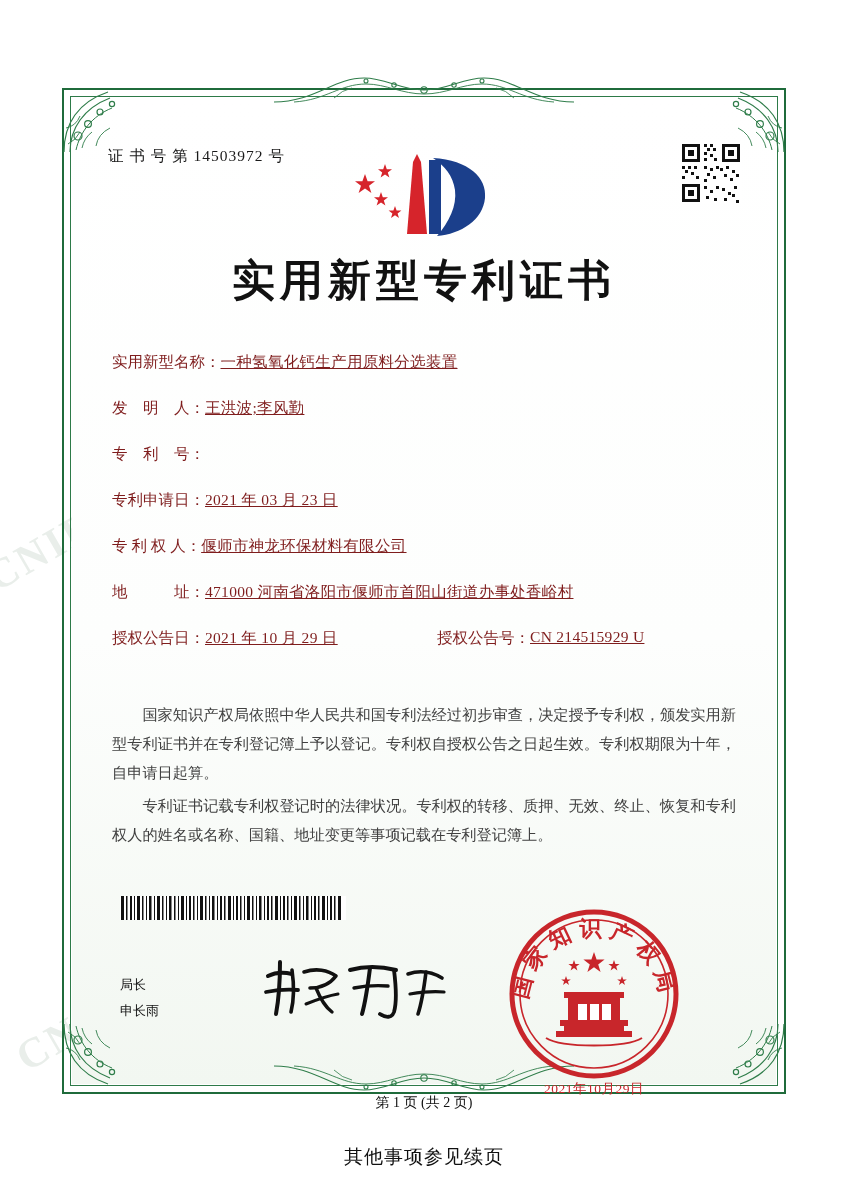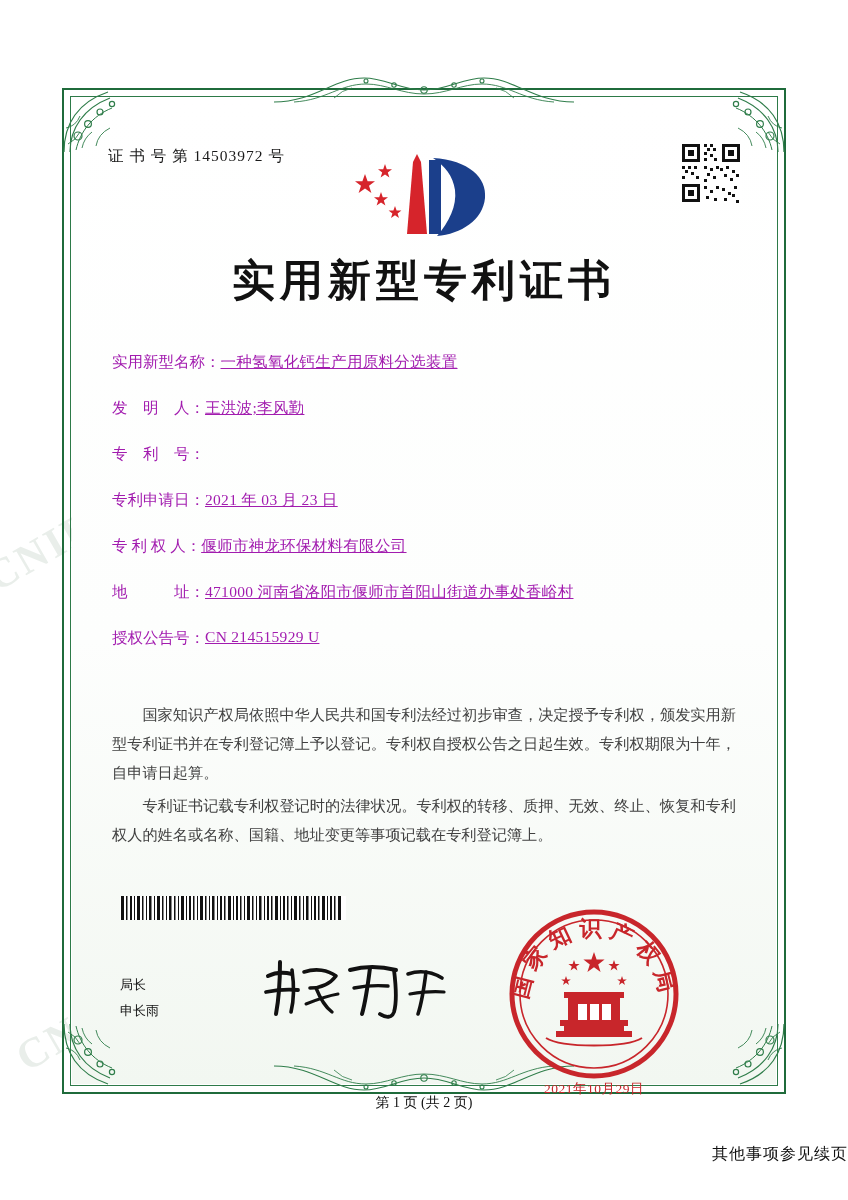--- a/index.html
+++ b/index.html
@@ -140,21 +140,21 @@
     position: absolute;
     left: 112px;
     top: 352px;
     width: 620px;
   }
   .field-row {
     display: flex;
     align-items: baseline;
     margin-bottom: 25px;
     font-size: 15.5px;
-    color: #a21caf;
+    color: #7f1d1d;
   }
   .f-label {
     flex: 0 0 auto;
     letter-spacing: 0px;
     white-space: pre;
   }
   .f-value {
     flex: 1 1 auto;
     letter-spacing: 0.3px;
     text-decoration: underline;
@@ -230,22 +230,22 @@
     left: 0; right: 0;
     top: 1094px;
     text-align: center;
     font-size: 14px;
     color: #111;
   }
   .footer-note {
     position: absolute;
     left: 0; right: 0;
     top: 1144px;
-    text-align: right;
-    font-size: 16px;
+    text-align: center;
+    font-size: 19px;
     color: #111;
     letter-spacing: 1px;
   }
 </style>
 </head>
 <body>
 
 <div class="page">
 
   <div class="wm wm1">CNIPA</div>
@@ -450,20 +450,24 @@
       <span class="f-label">专 利 权 人：</span>
       <span class="f-value">偃师市神龙环保材料有限公司</span>
     </div>
 
     <div class="field-row">
       <span class="f-label">地　　　址：</span>
       <span class="f-value">471000 河南省洛阳市偃师市首阳山街道办事处香峪村</span>
     </div>
 
     <div class="field-row">
+      <span class="grant-left">
+        <span class="f-label">授权公告日：</span>
+        <span class="f-value">2021 年 10 月 29 日</span>
+      </span>
       <span class="grant-right">
         <span class="f-label">授权公告号：</span>
         <span class="f-value">CN 214515929 U</span>
       </span>
     </div>
 
   </div>
 
   <div class="paras">
     <p>国家知识产权局依照中华人民共和国专利法经过初步审查，决定授予专利权，颁发实用新型专利证书并在专利登记簿上予以登记。专利权自授权公告之日起生效。专利权期限为十年，自申请日起算。</p>

